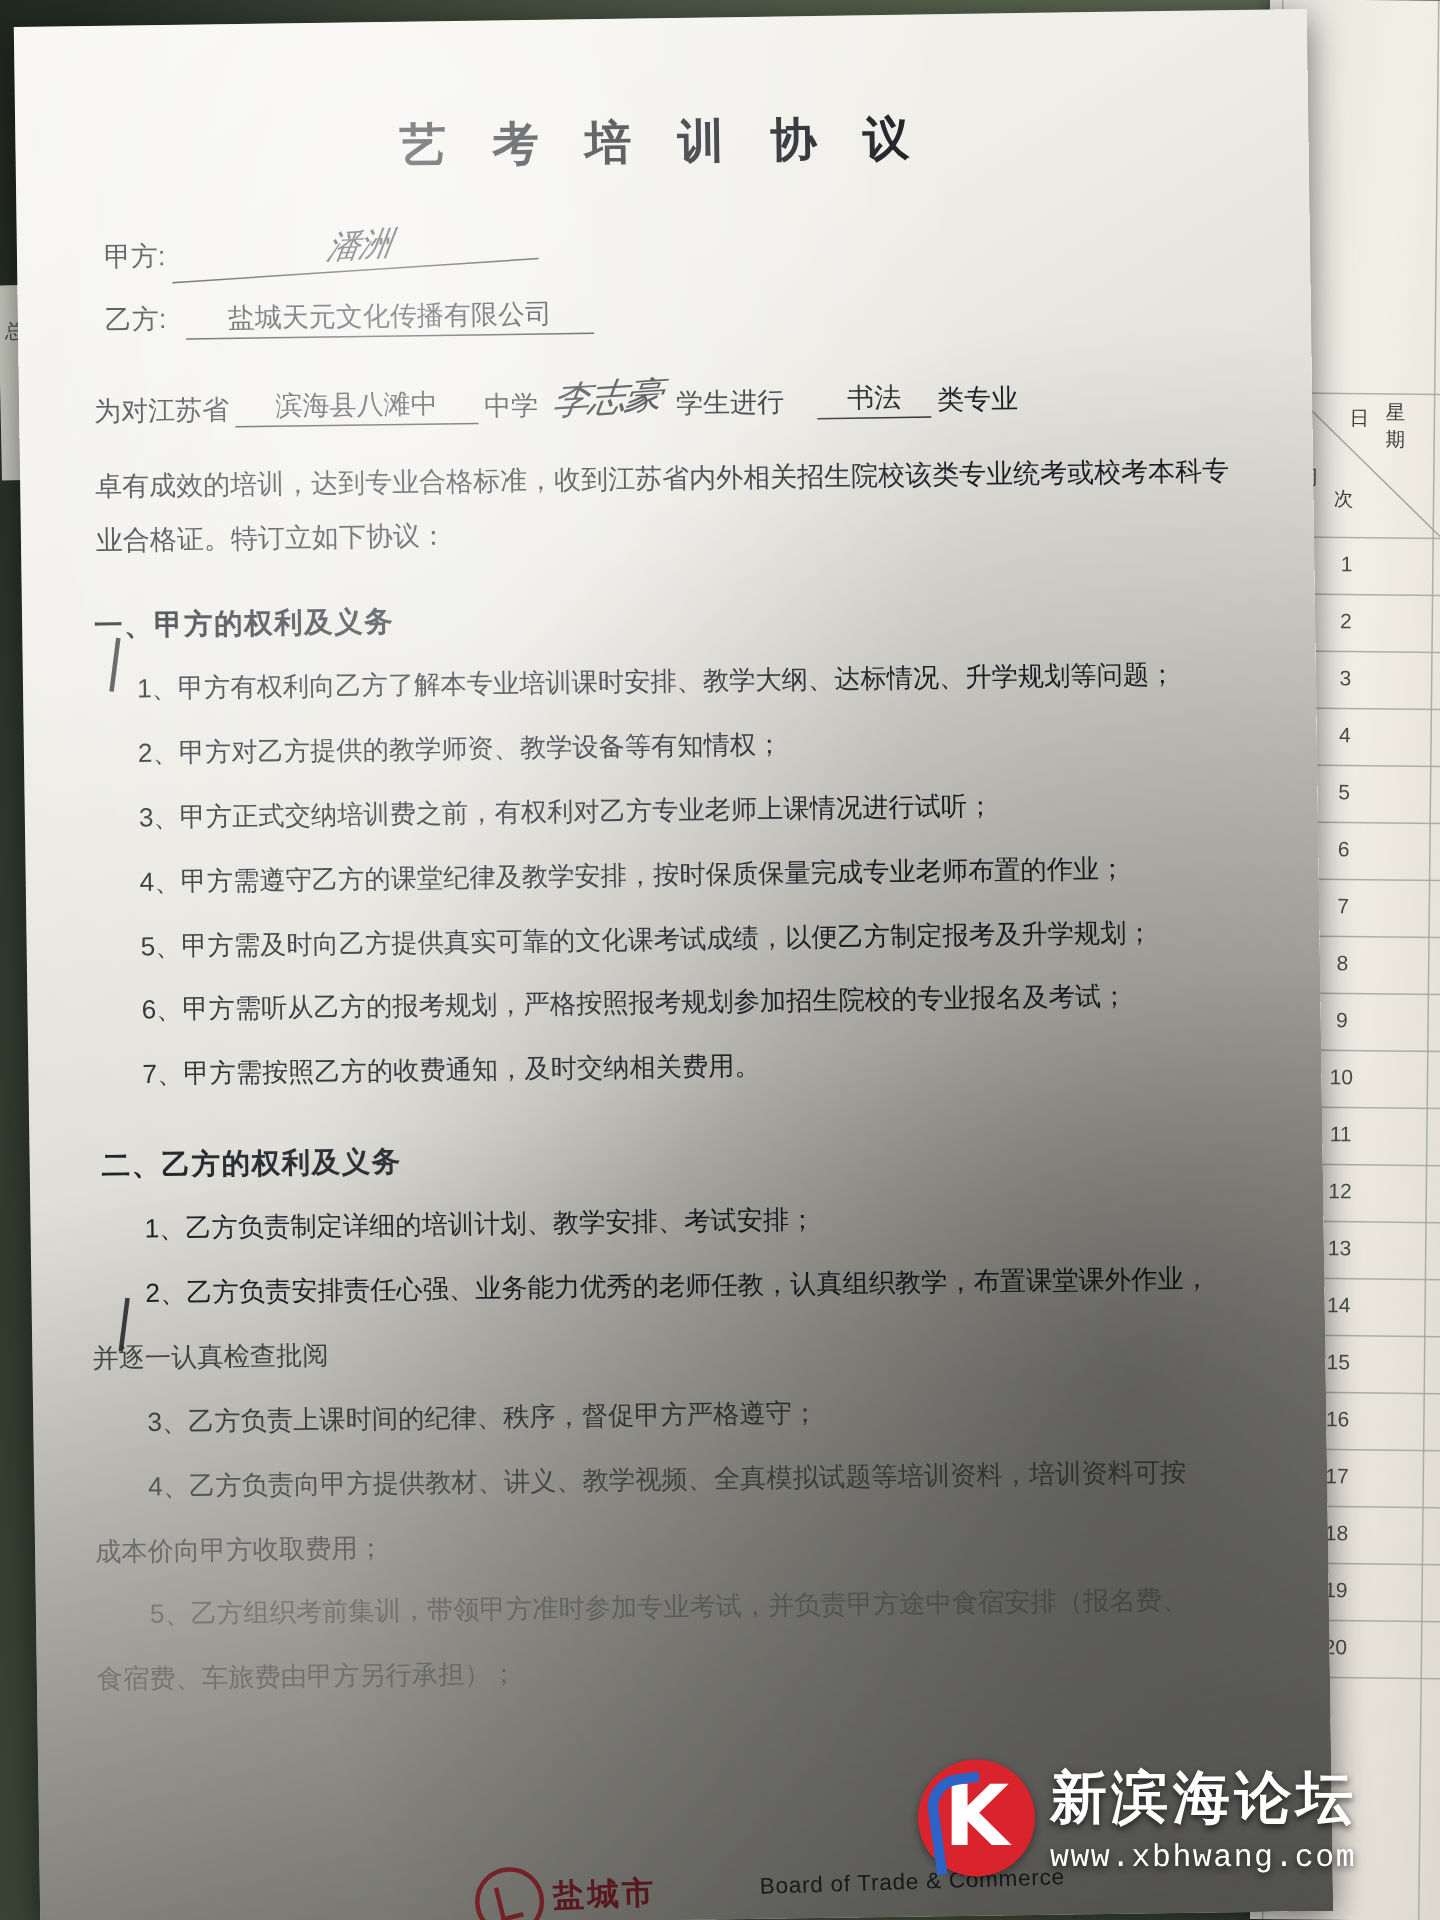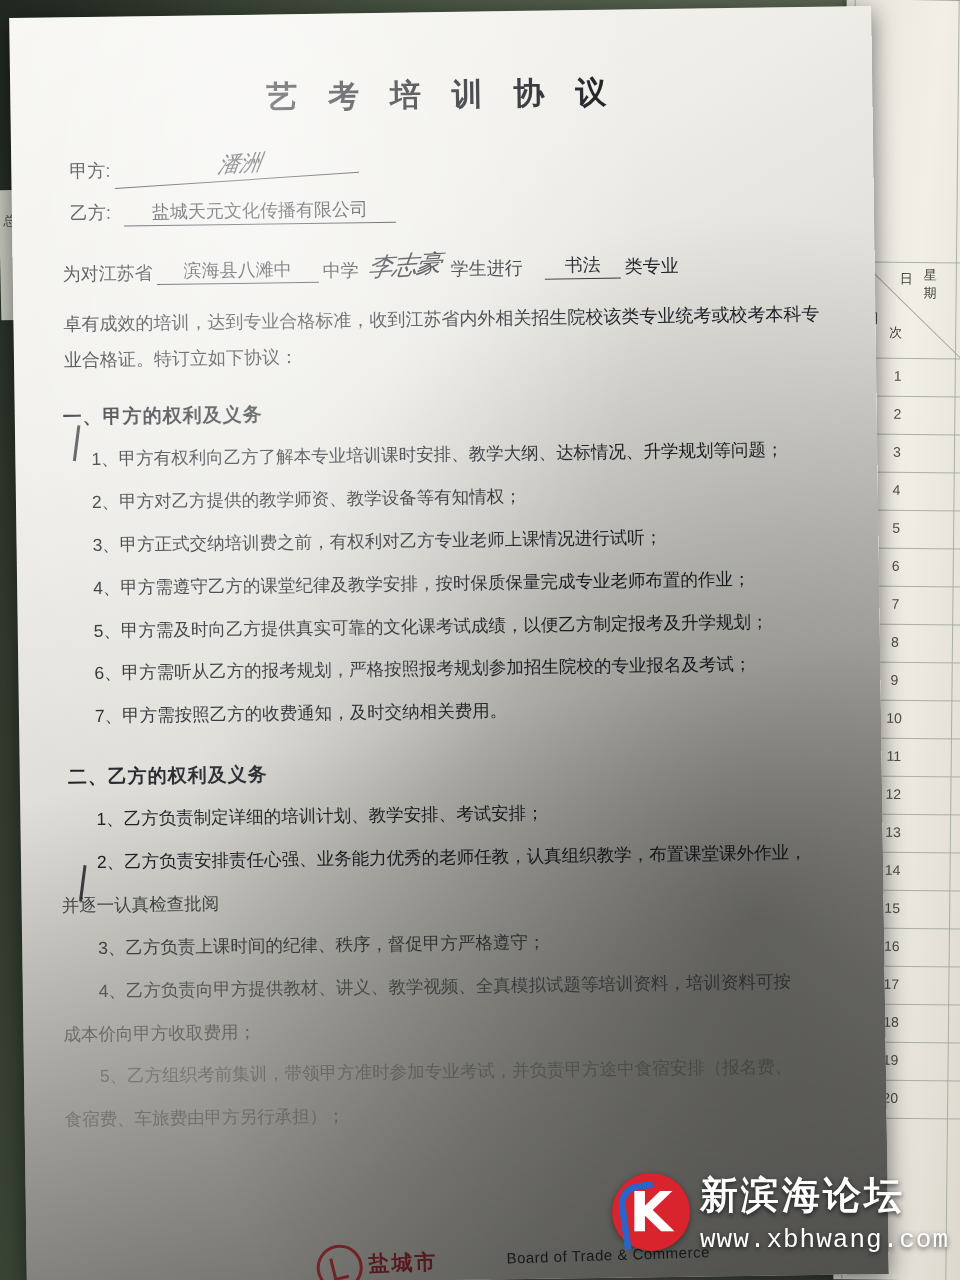--- a/index.html
+++ b/index.html
@@ -162,21 +162,21 @@
     border-left:7px solid #2b63c7;border-top:7px solid #2b63c7;
     border-radius:22px 0 0 0;transform:rotate(-8deg);
   }
   .wm-text{display:flex;flex-direction:column;justify-content:flex-end;}
   .wm-title{
     font-size:38px;color:#fff;font-weight:bold;letter-spacing:3px;
     text-shadow:0 2px 5px rgba(0,0,0,.7);
     font-family:"DejaVu Sans","Liberation Sans",sans-serif;
   }
   .wm-url{
-    font-size:26px;color:#fff;letter-spacing:1px;margin-top:4px;
+    font-size:21px;color:#fff;letter-spacing:1px;margin-top:4px;
     text-shadow:0 2px 5px rgba(0,0,0,.7);
     font-family:"Liberation Mono","DejaVu Sans Mono",monospace;
   }
 </style>
 </head>
 <body>
 
 <div class="backdrop"></div>
 
 <div class="left-sliver">

